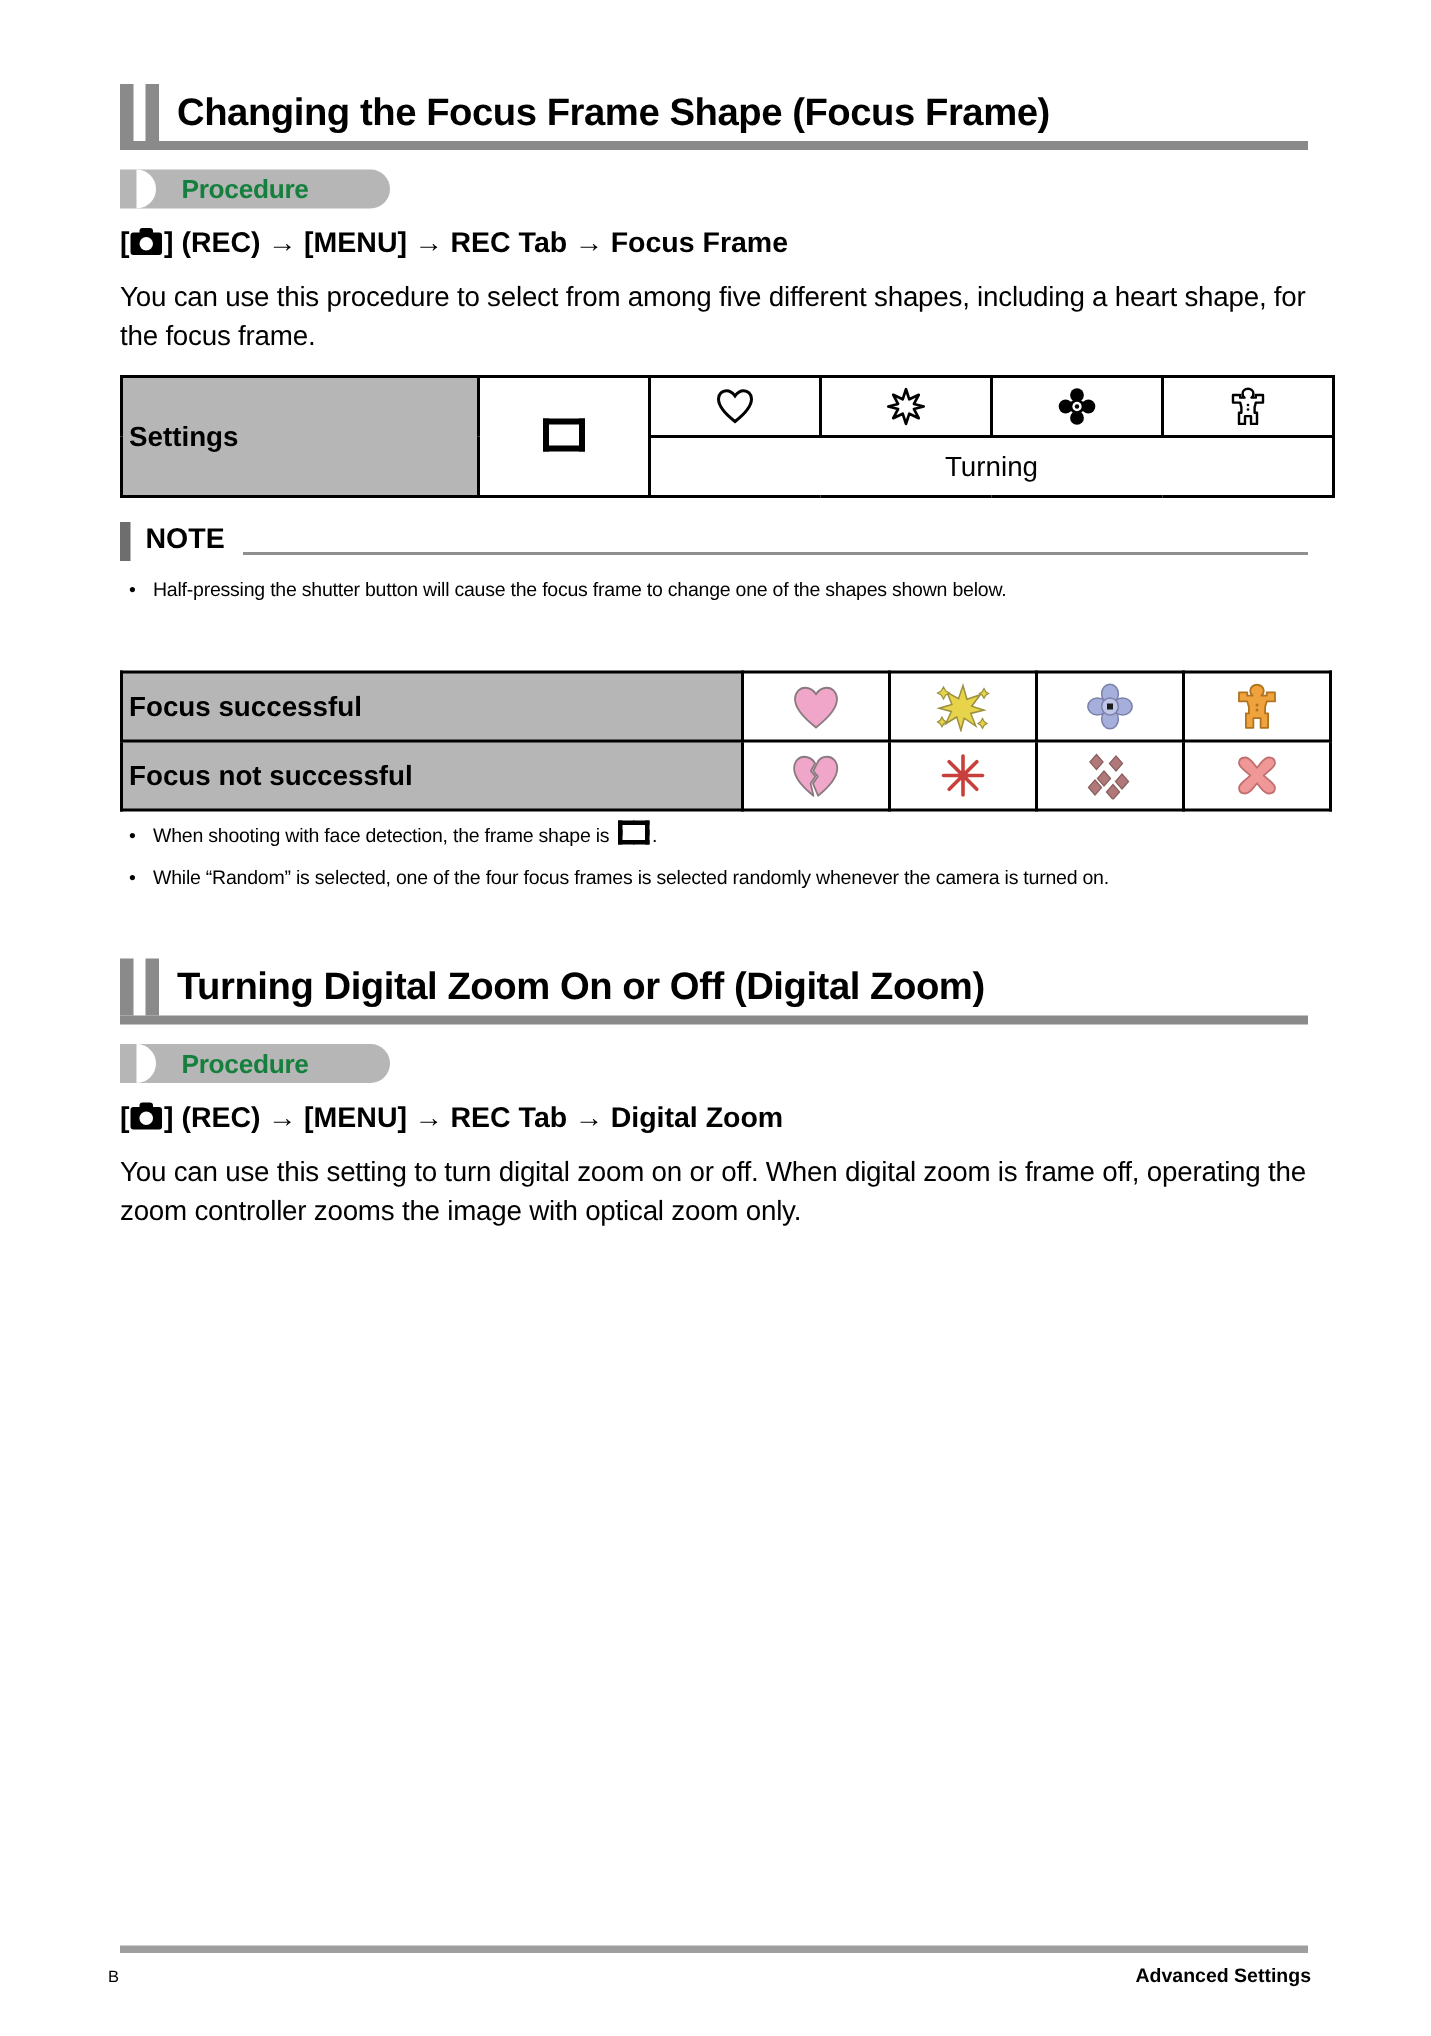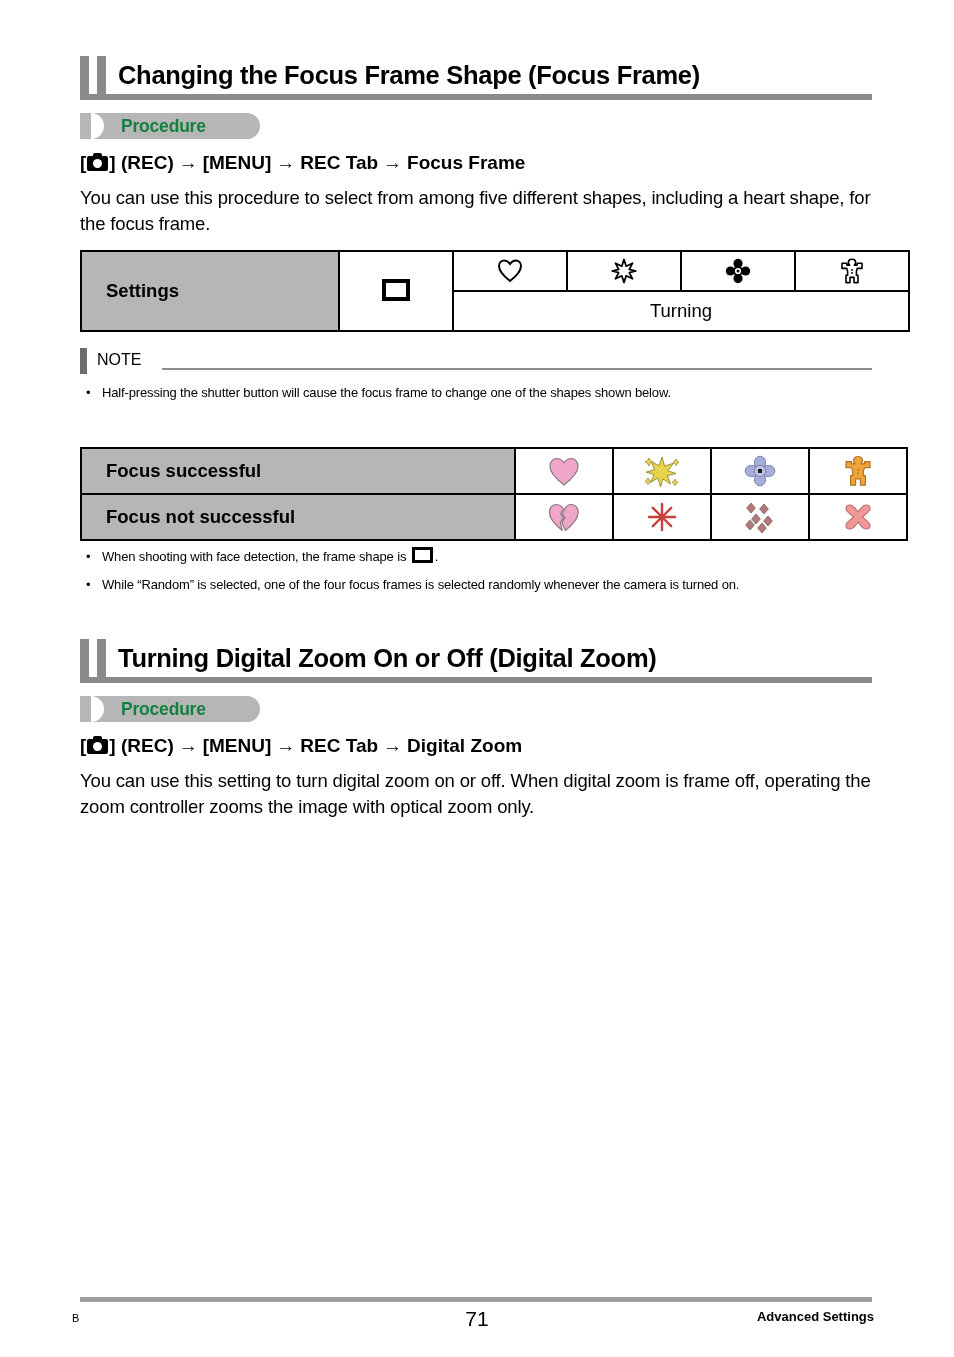--- a/index.html
+++ b/index.html
@@ -158,21 +158,21 @@
   }
   .tbl td {
     border: 2px solid #000;
     padding: 0;
     text-align: center;
     vertical-align: middle;
   }
   .tbl td.label {
     background: #b6b6b6;
     text-align: left;
-    padding-left: 24px;
+    padding-left: 4px;
     font-size: 18.5px;
     font-weight: bold;
   }
   .tbl td.plain { background: #ffffff; }
   .random-cell { font-size: 18.5px; }
 
   
   .note {
     position: absolute;
     left: 80px;
@@ -182,22 +182,22 @@
   .note .nbar {
     position: absolute;
     left: 0; top: 0;
     width: 7px; height: 26px;
     background: #6e6e6e;
   }
   .note .nlabel {
     position: absolute;
     left: 17px;
     top: 0;
-    font-size: 16px;
-    font-weight: normal;
+    font-size: 19px;
+    font-weight: bold;
     line-height: 24px;
   }
   .note .nrule {
     position: absolute;
     left: 82px;
     top: 20px;
     right: 0;
     height: 2px;
     background: #8f8f8f;
   }
@@ -472,16 +472,15 @@
 
   <div class="proc-path" style="top:734px;">
     <span>[</span><span class="cam-icon"></span><span>]</span>
     <span>(REC)</span><span class="arrow">→</span><span>[MENU]</span><span class="arrow">→</span><span>REC Tab</span><span class="arrow">→</span><span>Digital Zoom</span>
   </div>
 
   <div class="body-text" style="top:768px;">You can use this setting to turn digital zoom on or off. When digital zoom is frame off, operating the zoom controller zooms the image with optical zoom only.</div>
 
   <div class="foot-rule"></div>
   <div class="foot-left">B</div>
-  <div class="foot-center">71</div>
   <div class="foot-right">Advanced Settings</div>
 
 </div>
 
 </body></html>

